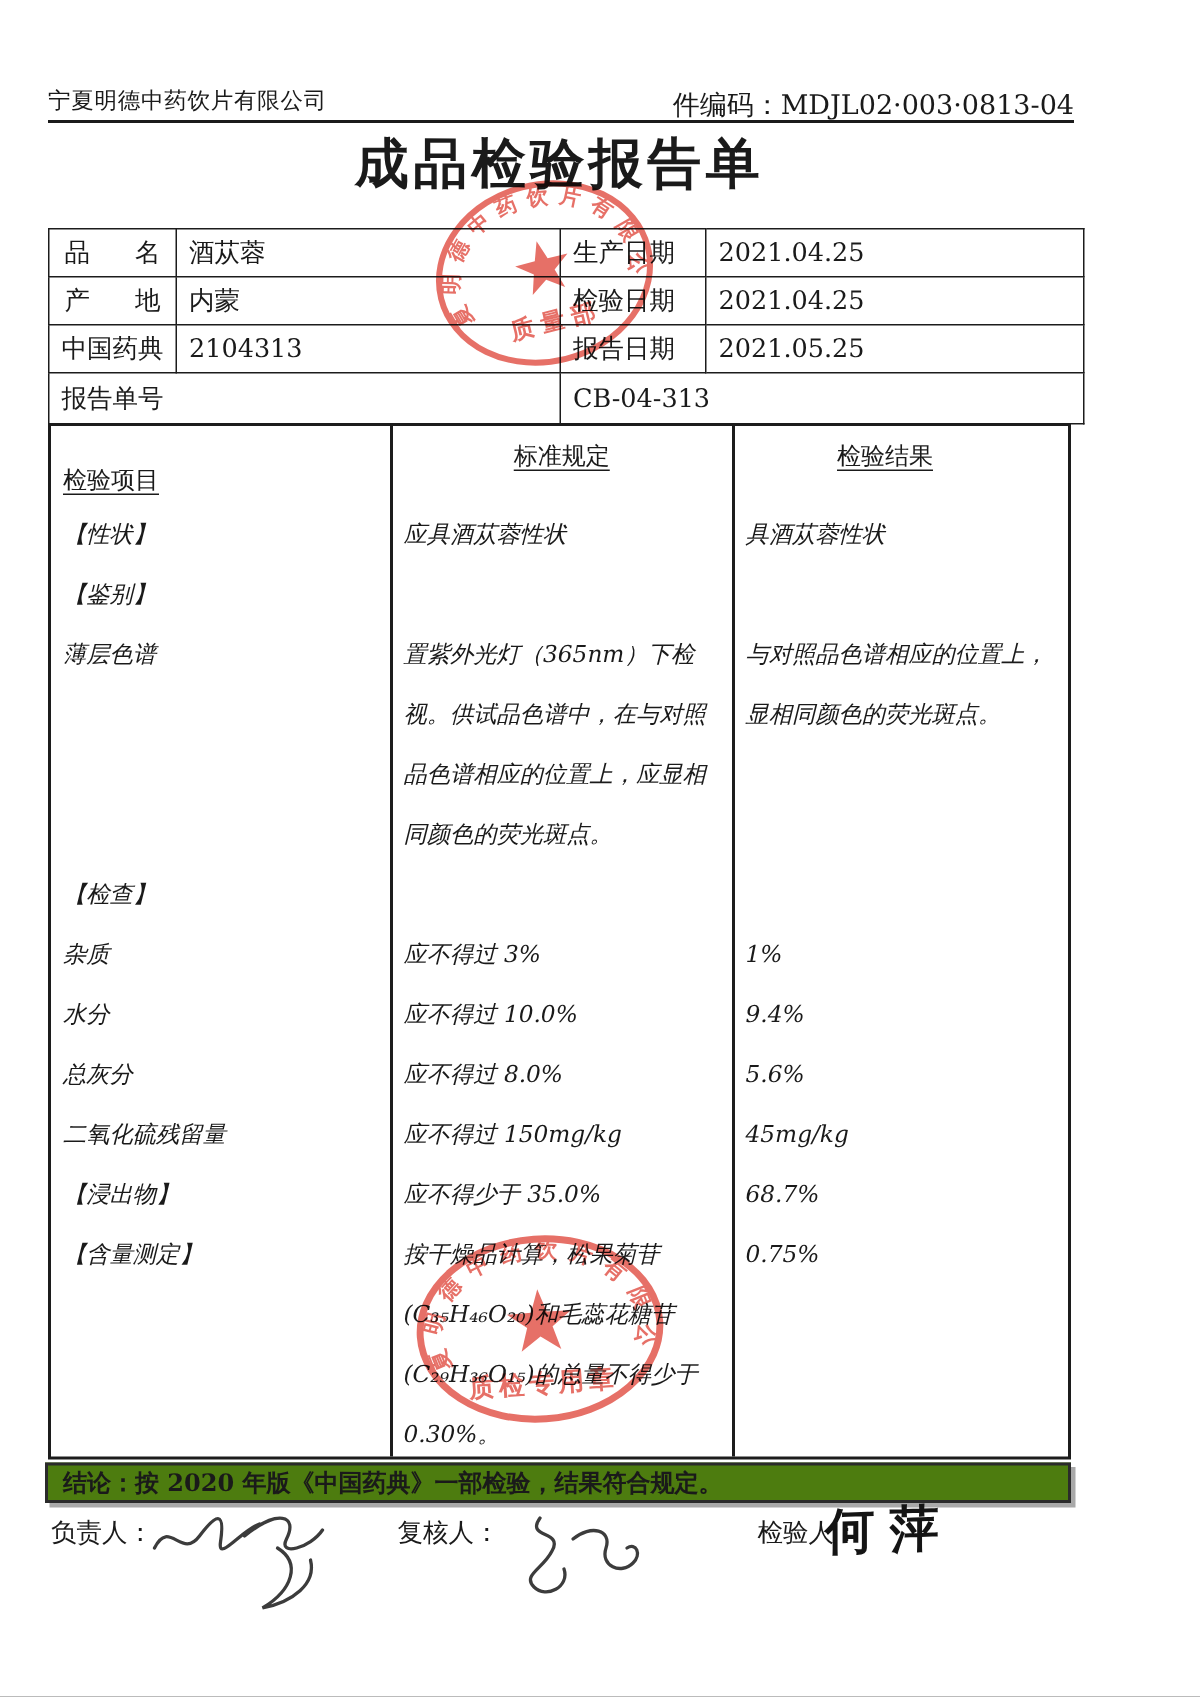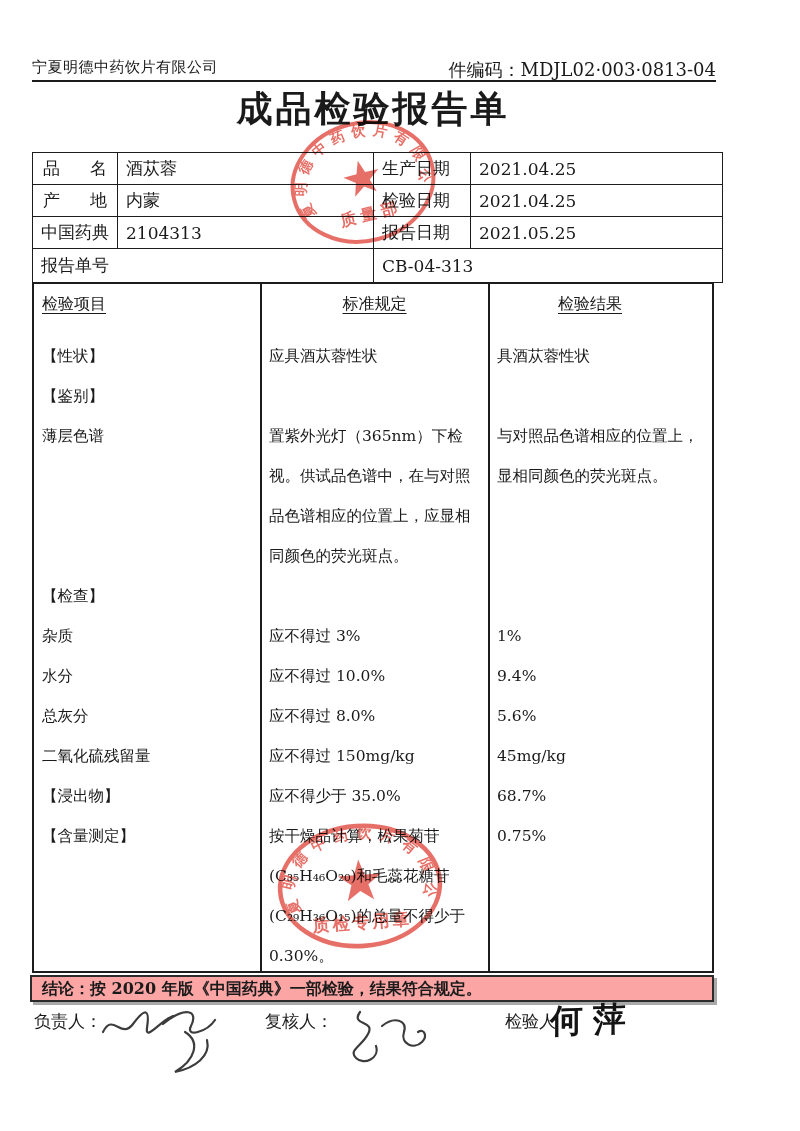--- a/index.html
+++ b/index.html
@@ -27,36 +27,36 @@
   
   .maintable{
     position:absolute;left:32px;top:282px;width:682px;height:691px;
     border:2px solid #1c1c1c;box-sizing:border-box;font-size:15.5px;
   }
   .vline{position:absolute;top:0;bottom:0;width:1.6px;background:#1c1c1c;}
   .vline.v1{left:226px;}
   .vline.v2{left:454px;}
   .mt-header{position:relative;height:52px;}
   .mt-h{position:absolute;top:10px;font-size:16px;text-decoration:underline;text-underline-offset:4px;}
-  .mt-h.h1{left:8px;}
+  .mt-h.h1{left:8px;margin-top:16px;}
   .mt-h.h2{left:227px;width:227px;text-align:center;}
   .mt-h.h3{left:455px;width:202px;text-align:center;}
   .mt-rows{position:relative;}
   .trow{display:grid;grid-template-columns:226px 228px 224px;}
-  .trow .c{line-height:40px;min-height:40px;padding:0 8px;}
+  .trow .c{line-height:40px;min-height:40px;padding:0 8px;font-style:italic;}
   .trow .c.std,.trow .c.res{padding:0 9px;}
   
   .stamp{position:absolute;mix-blend-mode:multiply;opacity:.84;}
   .stamp text{font-family:"DejaVu Serif","Liberation Serif",serif;}
   
   .conclusion{
     position:absolute;left:30px;top:975px;width:684px;height:27px;box-sizing:border-box;
     border:2px solid #2b2b2b;box-shadow:3px 3px 0 rgba(140,140,140,.75);
     font-size:16px;font-weight:600;line-height:24px;padding-left:10px;white-space:nowrap;
-    background:#fca5a5;
+    background:#4d7c0f;
   }
   
   .sig-label{position:absolute;top:1010px;font-size:17px;}
   .sig-label.s1{left:34px;}
   .sig-label.s2{left:265px;}
   .sig-label.s3{left:505px;}
   .scribble{position:absolute;}
   .inspector-name{
     position:absolute;left:550px;top:998px;font-size:33px;font-weight:600;
     transform:rotate(-2deg) skewX(-2deg);letter-spacing:10px;color:#141414;

